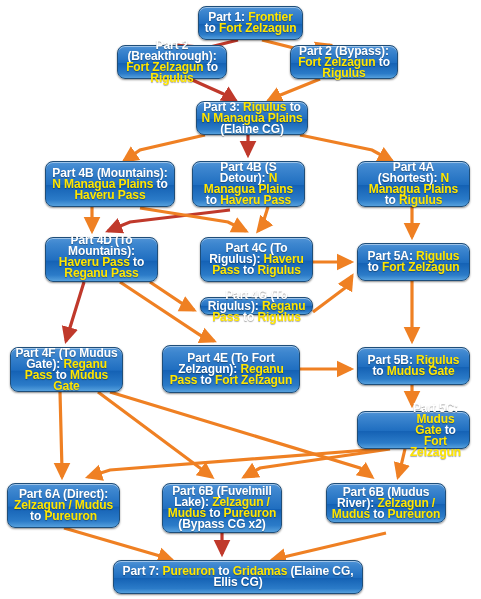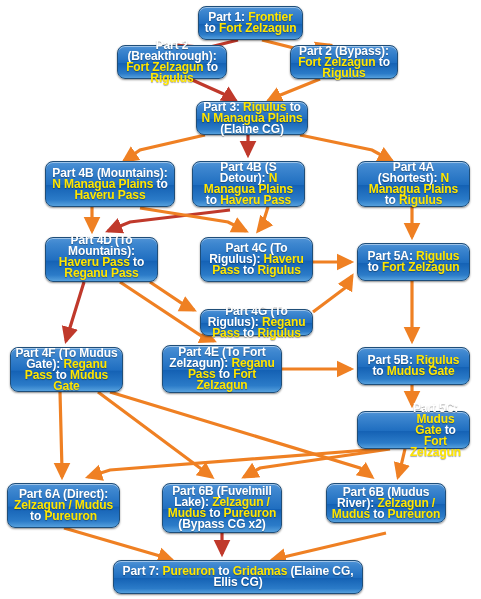--- a/index.html
+++ b/index.html
@@ -134,27 +134,27 @@
       </div>
       <div class="node" style="left: 45px; top: 237px; width: 113px; height: 45px; align-items: flex-end;">
         <span class="t"><span class="w">Part 4D (To  Mountains): </span><span class="y">Haveru Pass</span><span class="w"> to </span><span class="y">Reganu Pass</span></span>
       </div>
       <div class="node" style="left: 200px; top: 237px; width: 113px; height: 45px;">
         <span class="t"><span class="w">Part 4C (To Rigulus): </span><span class="y">Haveru Pass</span><span class="w"> to </span><span class="y">Rigulus</span></span>
       </div>
       <div class="node" style="left: 357px; top: 243px; width: 113px; height: 38px;">
         <span class="t"><span class="w">Part 5A: </span><span class="y">Rigulus</span><span class="w">  to </span><span class="y">Fort Zelzagun</span></span>
       </div>
-      <div class="node" style="left: 200px; top: 297px; width: 113px; height: 27px; margin-top: 12px;">
+      <div class="node" style="left: 200px; top: 297px; width: 113px; height: 18px;">
         <span class="t"><span class="w">Part 4G (To  Rigulus): </span><span class="y">Reganu Pass</span><span class="w"> to </span><span class="y">Rigulus</span></span>
       </div>
       <div class="node" style="left: 10px; top: 347px; width: 113px; height: 45px;">
         <span class="t"><span class="w">Part 4F (To  Mudus Gate): </span><span class="y">Reganu Pass</span><span class="w"> to </span><span class="y">Mudus Gate</span></span>
       </div>
-      <div class="node" style="left: 162px; top: 345px; width: 120px; height: 48px;">
+      <div class="node" style="left: 162px; top: 345px; width: 138px; height: 48px;">
         <span class="t"><span class="w">Part 4E (To  Fort Zelzagun): </span><span class="y">Reganu Pass</span><span class="w"> to </span><span class="y">Fort Zelzagun</span></span>
       </div>
       <div class="node" style="left: 357px; top: 347px; width: 113px; height: 38px;">
         <span class="t"><span class="w">Part 5B: </span><span class="y">Rigulus</span><span class="w">  to </span><span class="y">Mudus Gate</span></span>
       </div>
       <div class="node" style="left: 357px; top: 411px; width: 113px; height: 38px; padding-left: 48px;">
         <span class="t"><span class="w">Part 5C: </span><span class="y">Mudus Gate</span><span class="w">  to </span><span class="y">Fort Zelzagun</span></span>
       </div>
       <div class="node" style="left: 7px; top: 483px; width: 113px; height: 45px;">
         <span class="t"><span class="w">Part 6A (Direct): </span><span class="y">Zelzagun / Mudus</span><span class="w">  to </span><span class="y">Pureuron</span></span>

